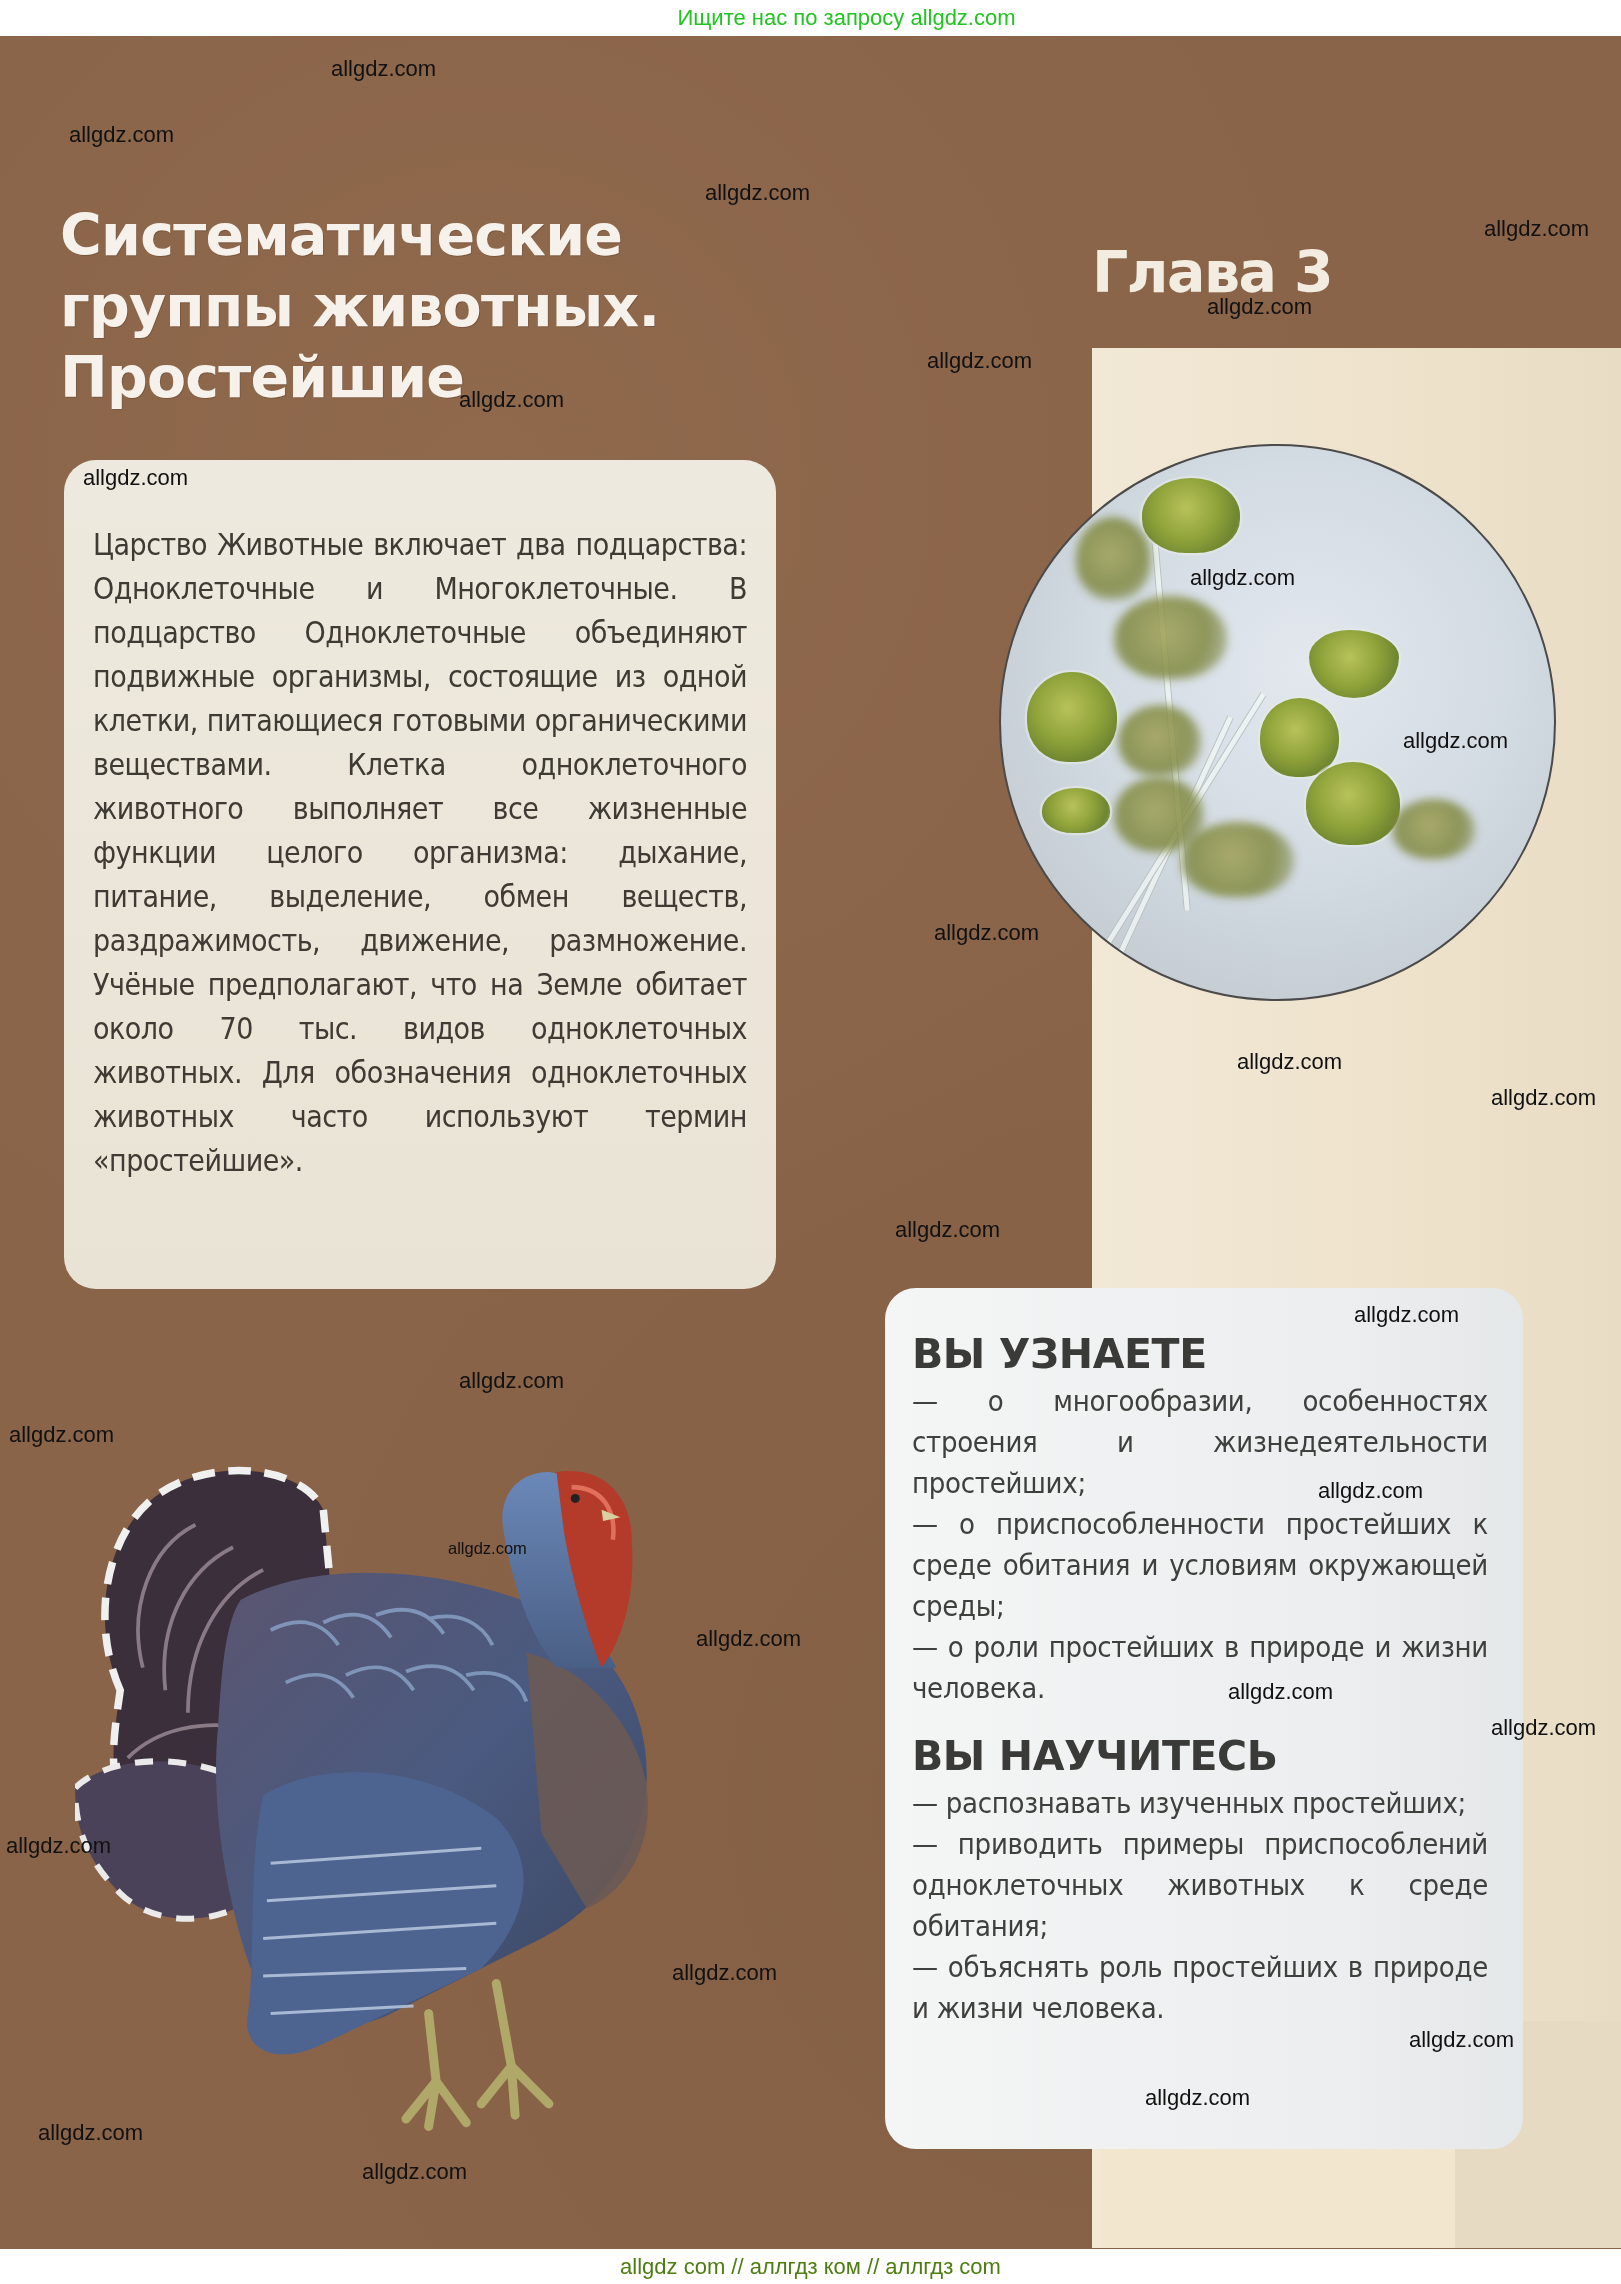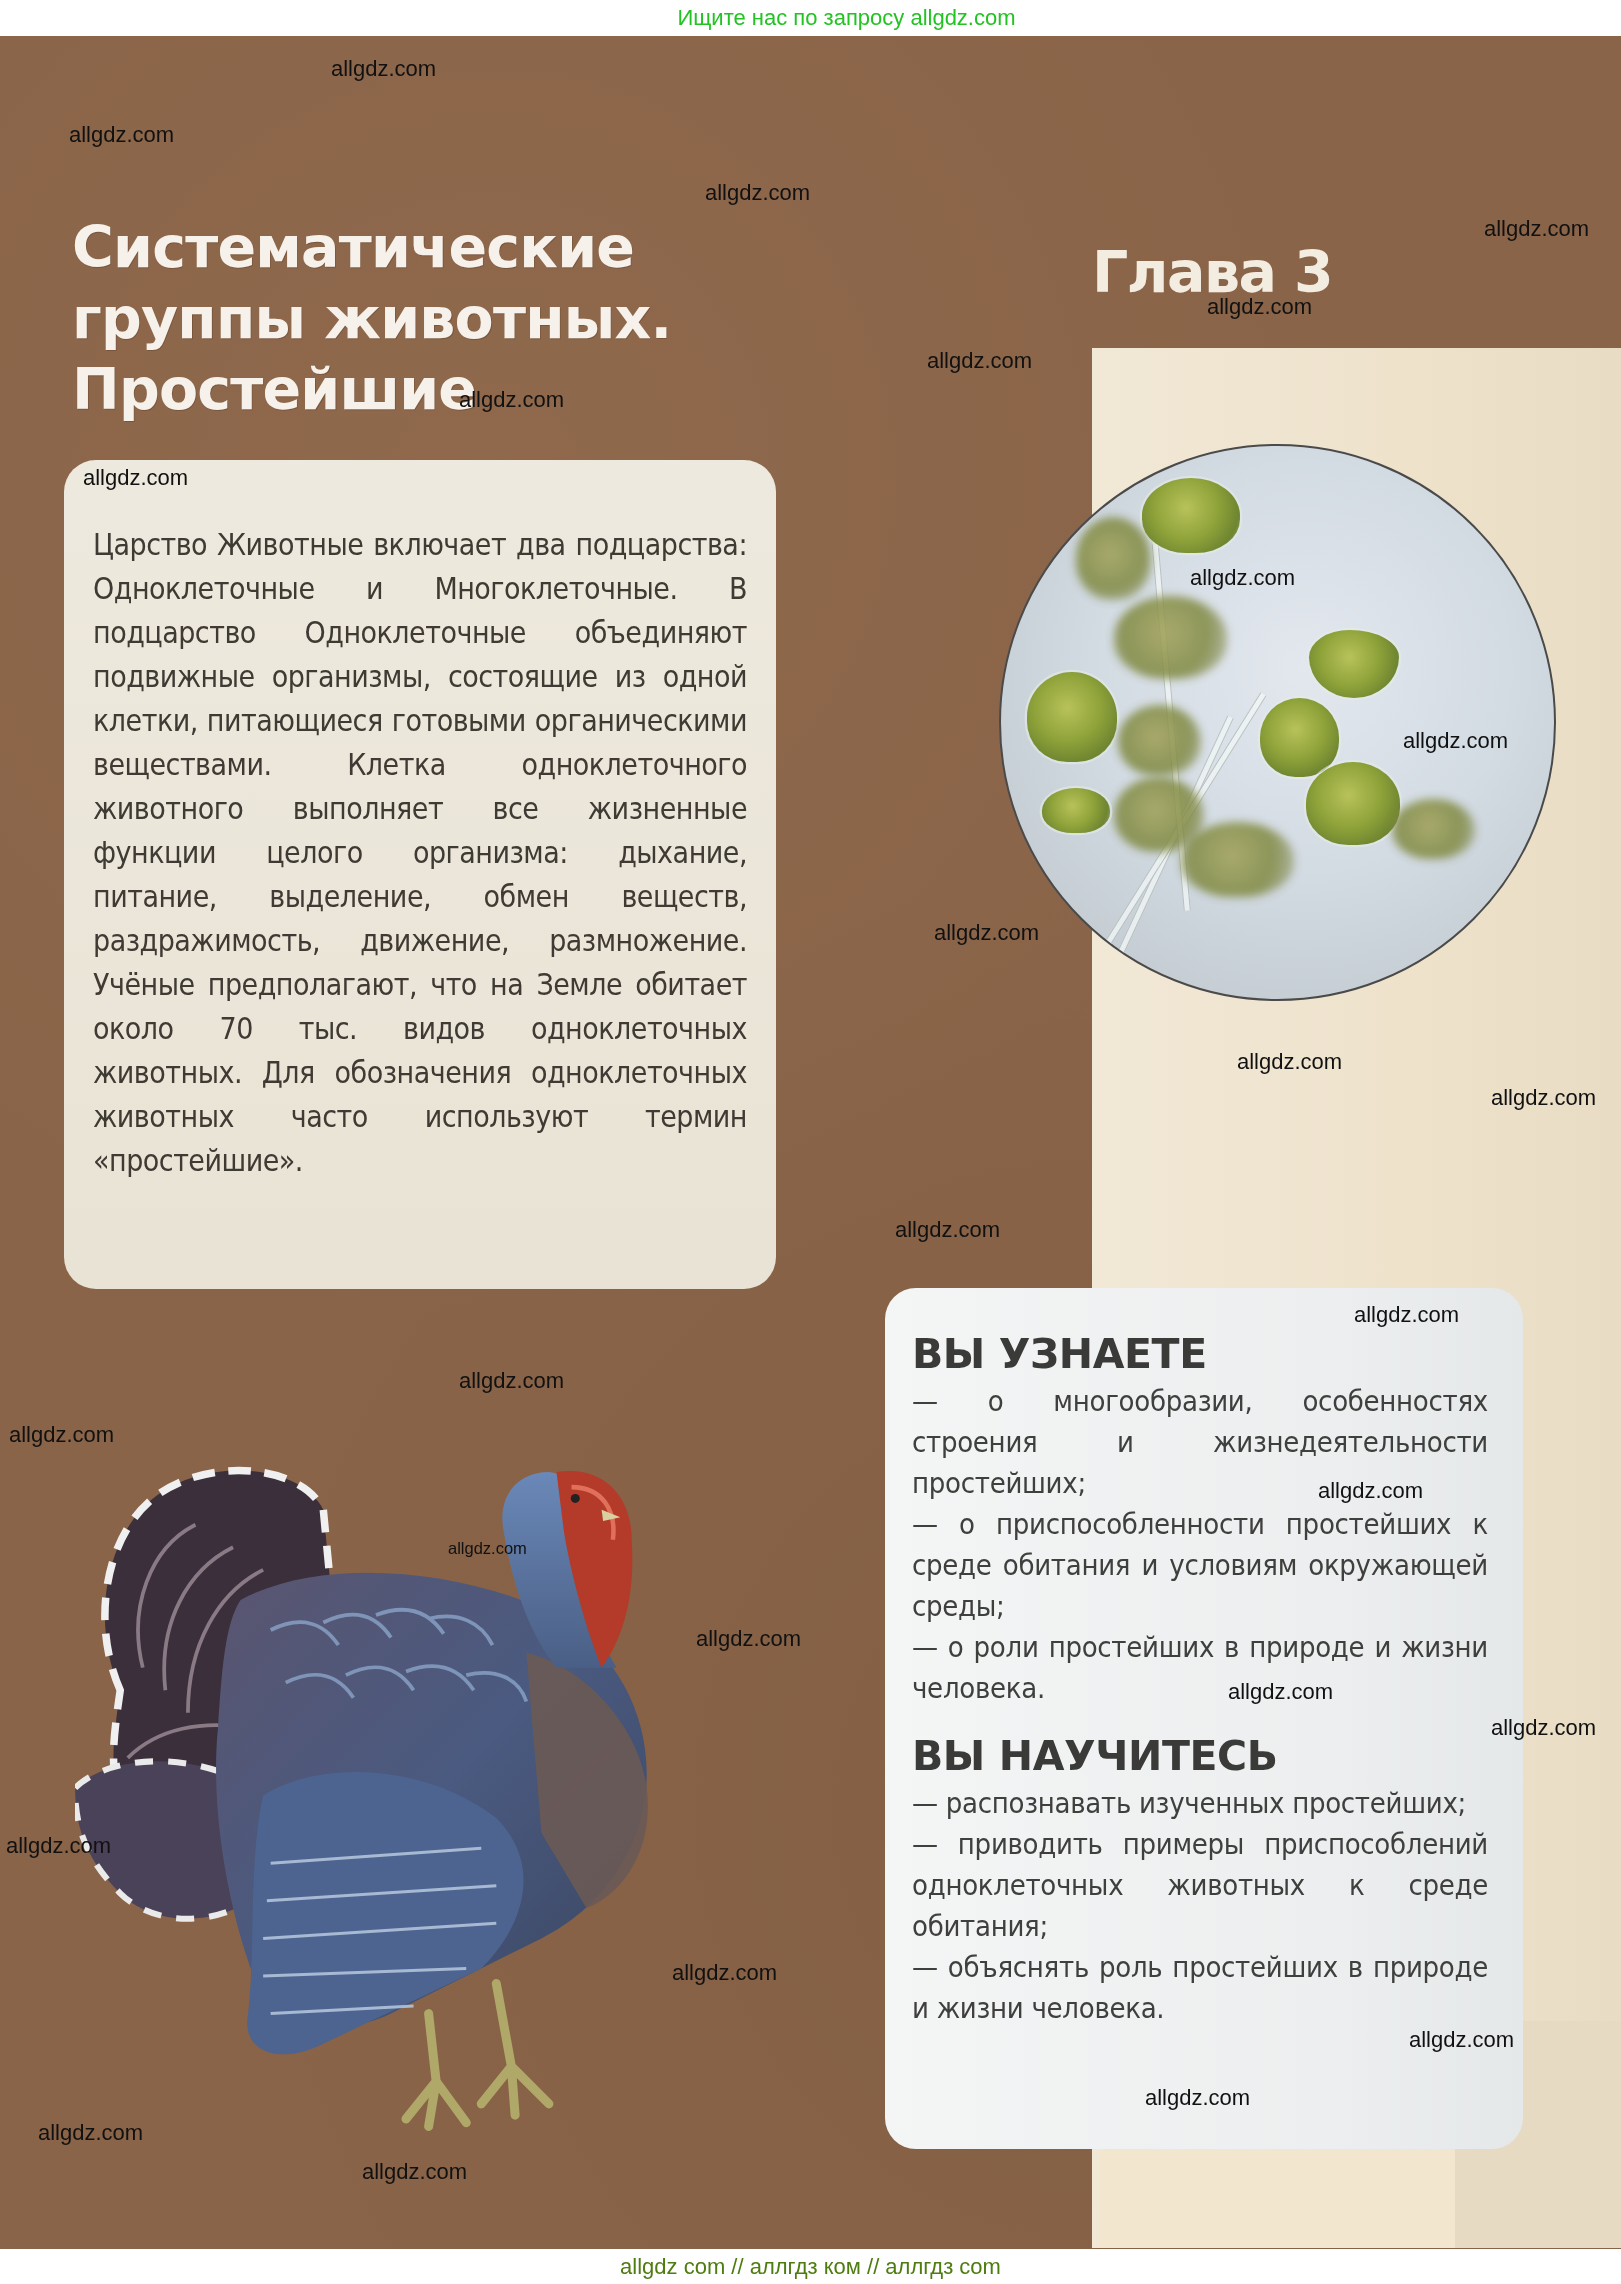--- a/index.html
+++ b/index.html
@@ -125,21 +125,21 @@
 
 <div class="top-banner">
   <span>Ищите нас по запросу allgdz.com</span>
 </div>
 
 <div class="page">
   <div class="cream-panel"></div>
   <div class="cream-panel-lower"></div>
   <div class="cream-panel-lower-right"></div>
 
-  <h1 class="section-title" style="margin:12px;">
+  <h1 class="section-title" style="margin:0;">
     <span>Систематические</span>
     <span>группы животных.</span>
     <span>Простейшие</span>
   </h1>
 
   <div class="chapter-title">Глава 3</div>
 
   <div class="intro-box">
     <p class="intro-text">Царство Животные включает два подцарства: Одноклеточные и Многоклеточные. В подцарство Одноклеточные объединяют подвижные организмы, состоящие из одной клетки, питающиеся готовыми органическими веществами. Клетка одноклеточного животного выполняет все жизненные функции целого организма: дыхание, питание, выделение, обмен веществ, раздражимость, движение, размножение. Учёные предполагают, что на Земле обитает около 70 тыс. видов одноклеточных животных. Для обозначения одноклеточных животных часто используют термин «простейшие».</p>
   </div>

